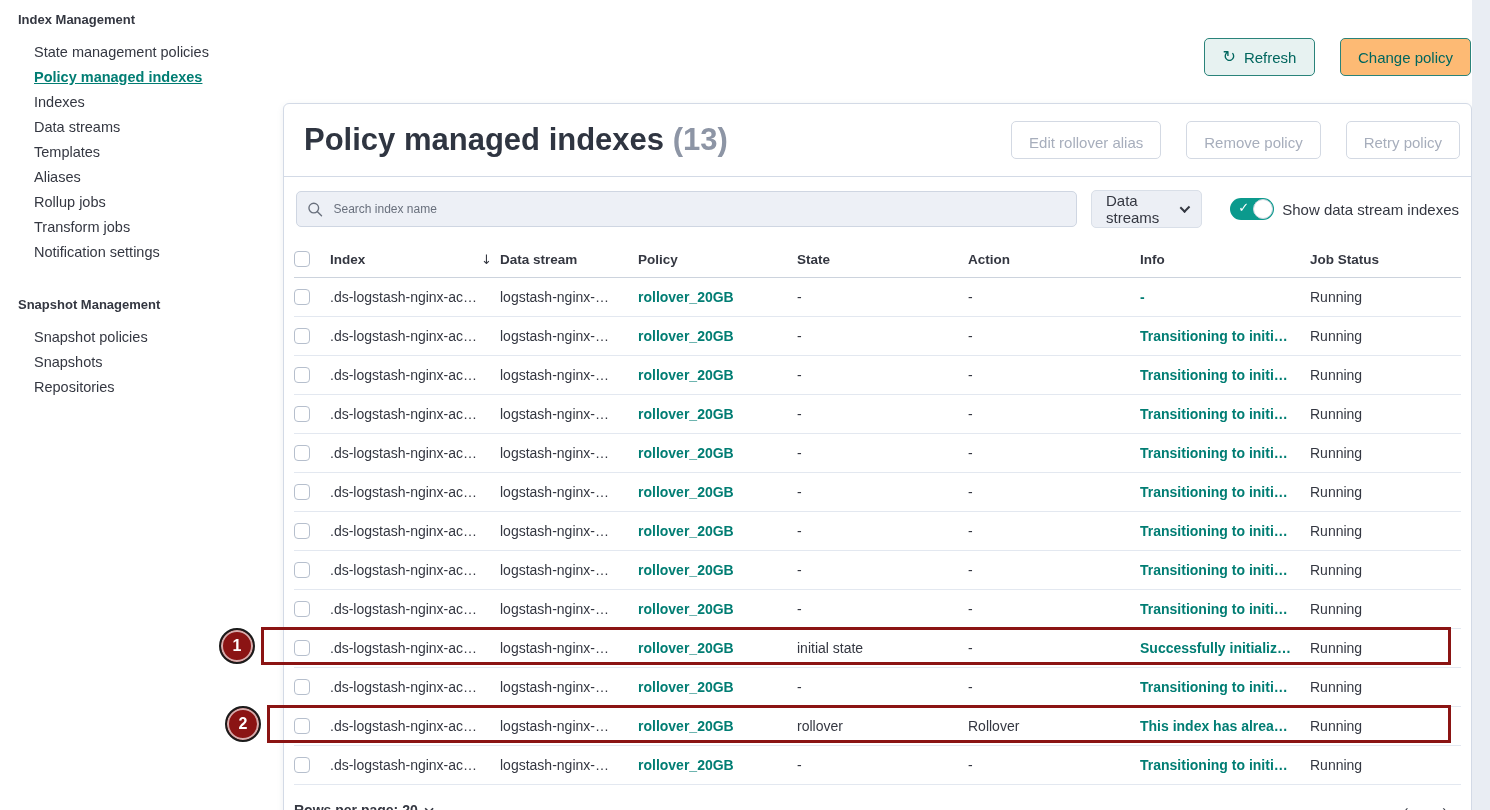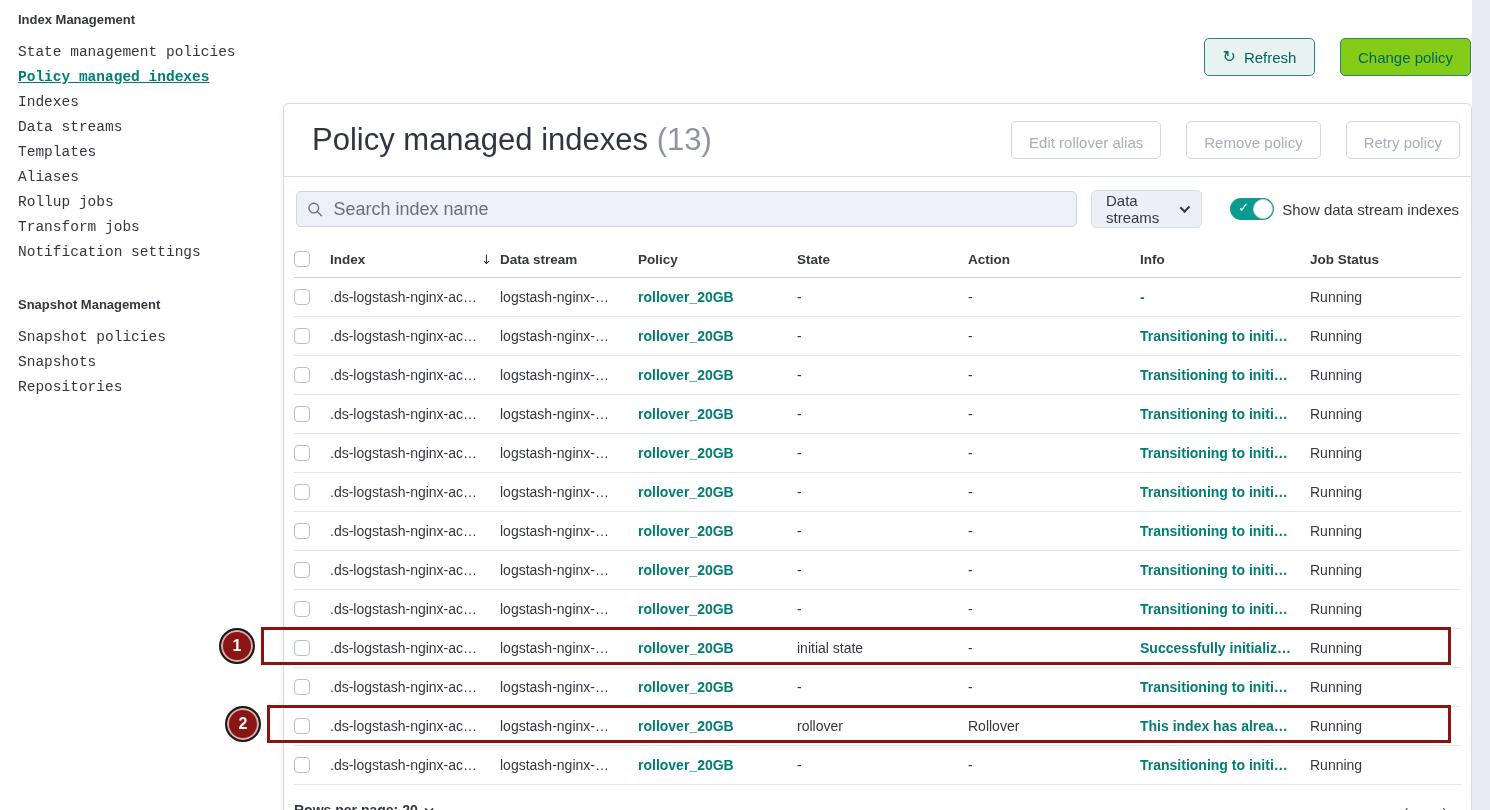--- a/index.html
+++ b/index.html
@@ -9,50 +9,50 @@
     background:#ffffff; color:#343741;
     font-family:"Liberation Sans", sans-serif;
   }
 
   
   .scroll-strip { position:absolute; top:0; right:0; width:18px; height:810px; background:#e9edf3; }
 
   
   .sidebar { position:absolute; left:18px; top:12px; width:250px; }
   .side-heading { font-size:13px; font-weight:700; color:#343741; margin:0 0 13px 0; }
-  .side-list { list-style:none; margin:0 0 32px 0; padding:0;font-family:Liberation Mono, monospace; }
+  .side-list { list-style:none; margin:0 0 32px 16px; padding:0; }
   .side-list li { font-size:14.5px; line-height:25px; color:#343741; cursor:pointer; }
   .side-list li.active a { color:#017d73; font-weight:700; text-decoration:underline; }
   .side-list a { color:inherit; text-decoration:none; }
 
   
   .top-actions { position:absolute; top:38px; left:1204px; display:flex; gap:25px; }
   .btn { height:38px; border-radius:5px; font-size:15px; font-family:inherit;
          display:inline-flex; align-items:center; justify-content:center; cursor:pointer; }
   .btn-refresh { width:111px; background:#e7f2f1; border:1px solid #2a837a; color:#01665e; gap:8px; }
-  .btn-change  { width:131px; background:#84cc16; border:1px solid #2a837a; color:#01665e; }
+  .btn-change  { width:131px; background:#fdba74; border:1px solid #2a837a; color:#01665e; }
   .refresh-glyph { font-family:"DejaVu Sans", sans-serif; font-size:16px; line-height:1; }
 
   
   .panel { position:absolute; left:283px; top:103px; width:1189px; height:730px;
            background:#fff; border:1px solid #d3dae6; border-radius:6px;
            box-shadow:0 2px 6px rgba(110,120,140,.12); }
   .panel-header { height:73px; display:flex; align-items:center; justify-content:space-between;
                   padding:0 11px 0 12px; border-bottom:1px solid #d3dae6; }
-  .panel-title { font-size:31px; font-weight:400; color:#2f3541; margin:16px; white-space:nowrap; }
+  .panel-title { font-size:31px; font-weight:700; color:#2f3541; margin:8px; white-space:nowrap; }
   .panel-title .count { color:#8d95a5; }
   .panel-actions { display:flex; gap:25px; }
   .btn-disabled { background:#fff; border:1px solid #d3d9e3; color:#a7aebc; height:38px;
                   padding:12px 17px; border-radius:5px; font-size:15px; font-family:inherit; cursor:default; }
 
   
   .controls { height:64px; display:flex; align-items:center; padding:0 12px; }
   .search-box { flex:0 0 781px; height:36px; background:#edf0f6; border:1px solid #cfd6e2;
                 border-radius:5px; display:flex; align-items:center; padding:0 10px; }
-  .search-box input { border:none; outline:none; background:transparent; font-size:18px;
+  .search-box input { border:none; outline:none; background:transparent; font-size:12px;
                       font-family:inherit; color:#343741; width:100%; margin-left:8px; }
   .search-box input::placeholder { color:#69707d; }
   .select-box { margin-left:14px; height:38px; width:131px; background:#eceff5; border:1px solid #d9dfe8;
                 border-radius:5px; display:flex; align-items:center; justify-content:space-between;
                 padding:0 14px; font-size:15px; cursor:pointer; }
   .chevron { width:8px; height:8px; border-right:2px solid #343741; border-bottom:2px solid #343741;
              transform:rotate(45deg) translateY(-2px); }
   .toggle-wrap { margin-left:28px; display:flex; align-items:center; gap:8px; }
   .toggle { position:relative; width:44px; height:22px; border-radius:11px; background:#0b9a8d; cursor:pointer; }
   .toggle .check { position:absolute; left:8px; top:2px; color:#fff; font-size:13px; }

